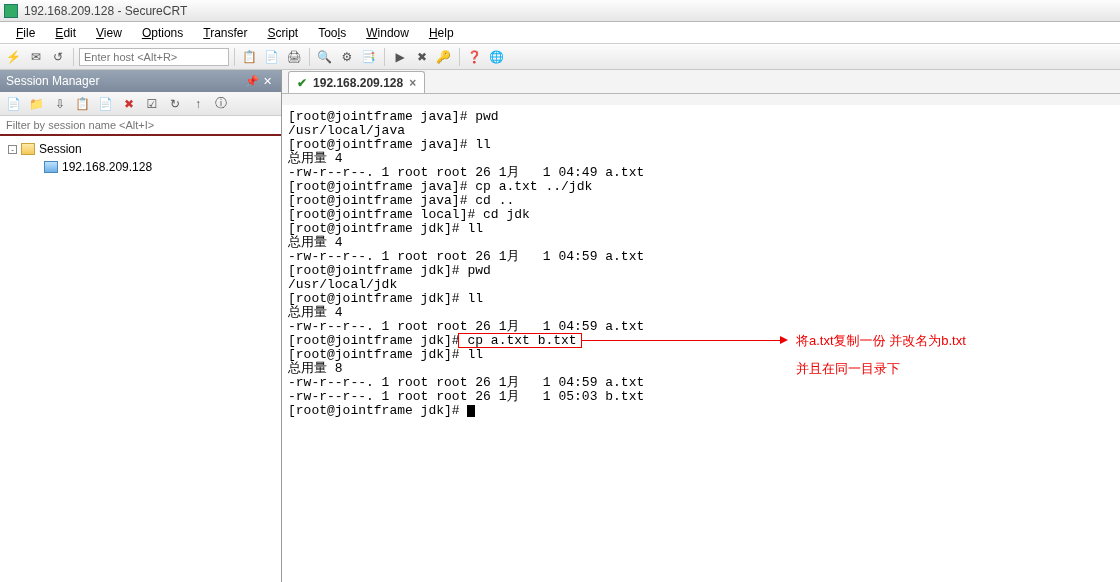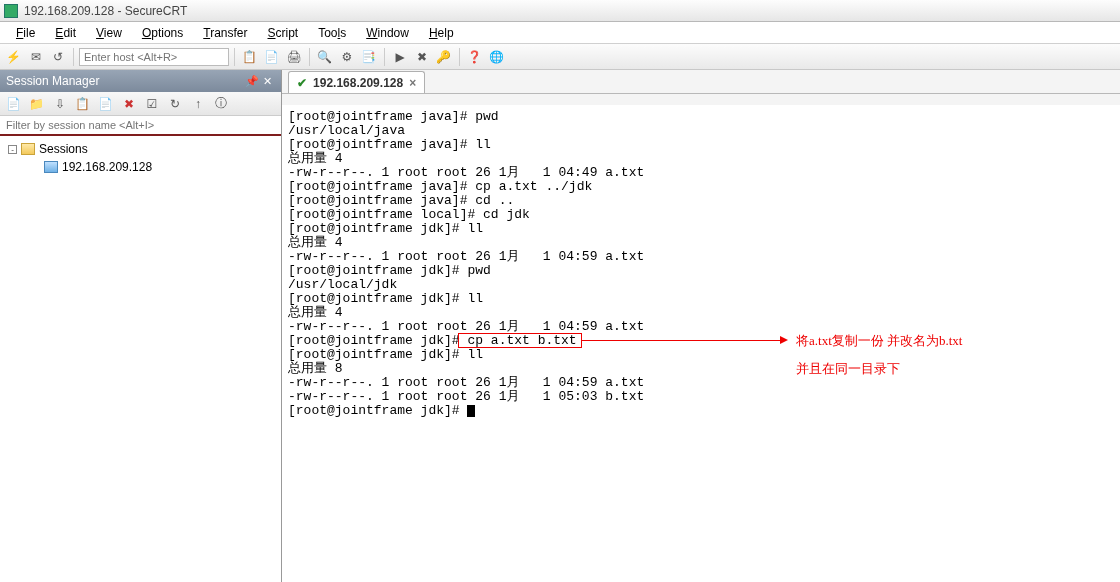--- a/index.html
+++ b/index.html
@@ -122,21 +122,21 @@
   }
   .annotation-line{
     position:absolute;border-top:1px solid #e00;
   }
   .arrow-head{
     position:absolute;width:0;height:0;
     border-top:4px solid transparent;border-bottom:4px solid transparent;
     border-left:8px solid #e00;
   }
   .annot-text{
-    position:absolute;color:#e00;font-family:Liberation Serif, serif;
+    position:absolute;color:#e00;font-family:Liberation Sans, sans-serif;
     font-size:13px;line-height:18px;white-space:nowrap;
   }
 </style>
 </head>
 <body>
 
 <div class="titlebar">
   <div class="app-icon"></div>
   <span>192.168.209.128 - SecureCRT</span>
 </div>
@@ -196,21 +196,21 @@
       <div class="tb-btn">☑</div>
       <div class="tb-btn">↻</div>
       <div class="tb-btn">↑</div>
       <div class="tb-btn">ⓘ</div>
     </div>
     <input class="filter-input" placeholder="Filter by session name &lt;Alt+I&gt;" style="">
     <div class="tree">
       <div class="tree-row">
         <span class="tree-toggle">-</span>
         <span class="tree-icon folder"></span>
-        <span>Sessions</span>
+        <span>Session</span>
       </div>
       <div class="tree-row">
         <span class="tree-indent"></span>
         <span class="tree-indent" style="width:10px"></span>
         <span class="tree-icon session-icon"></span>
         <span>192.168.209.128</span>
       </div>
     </div>
   </div>
 

